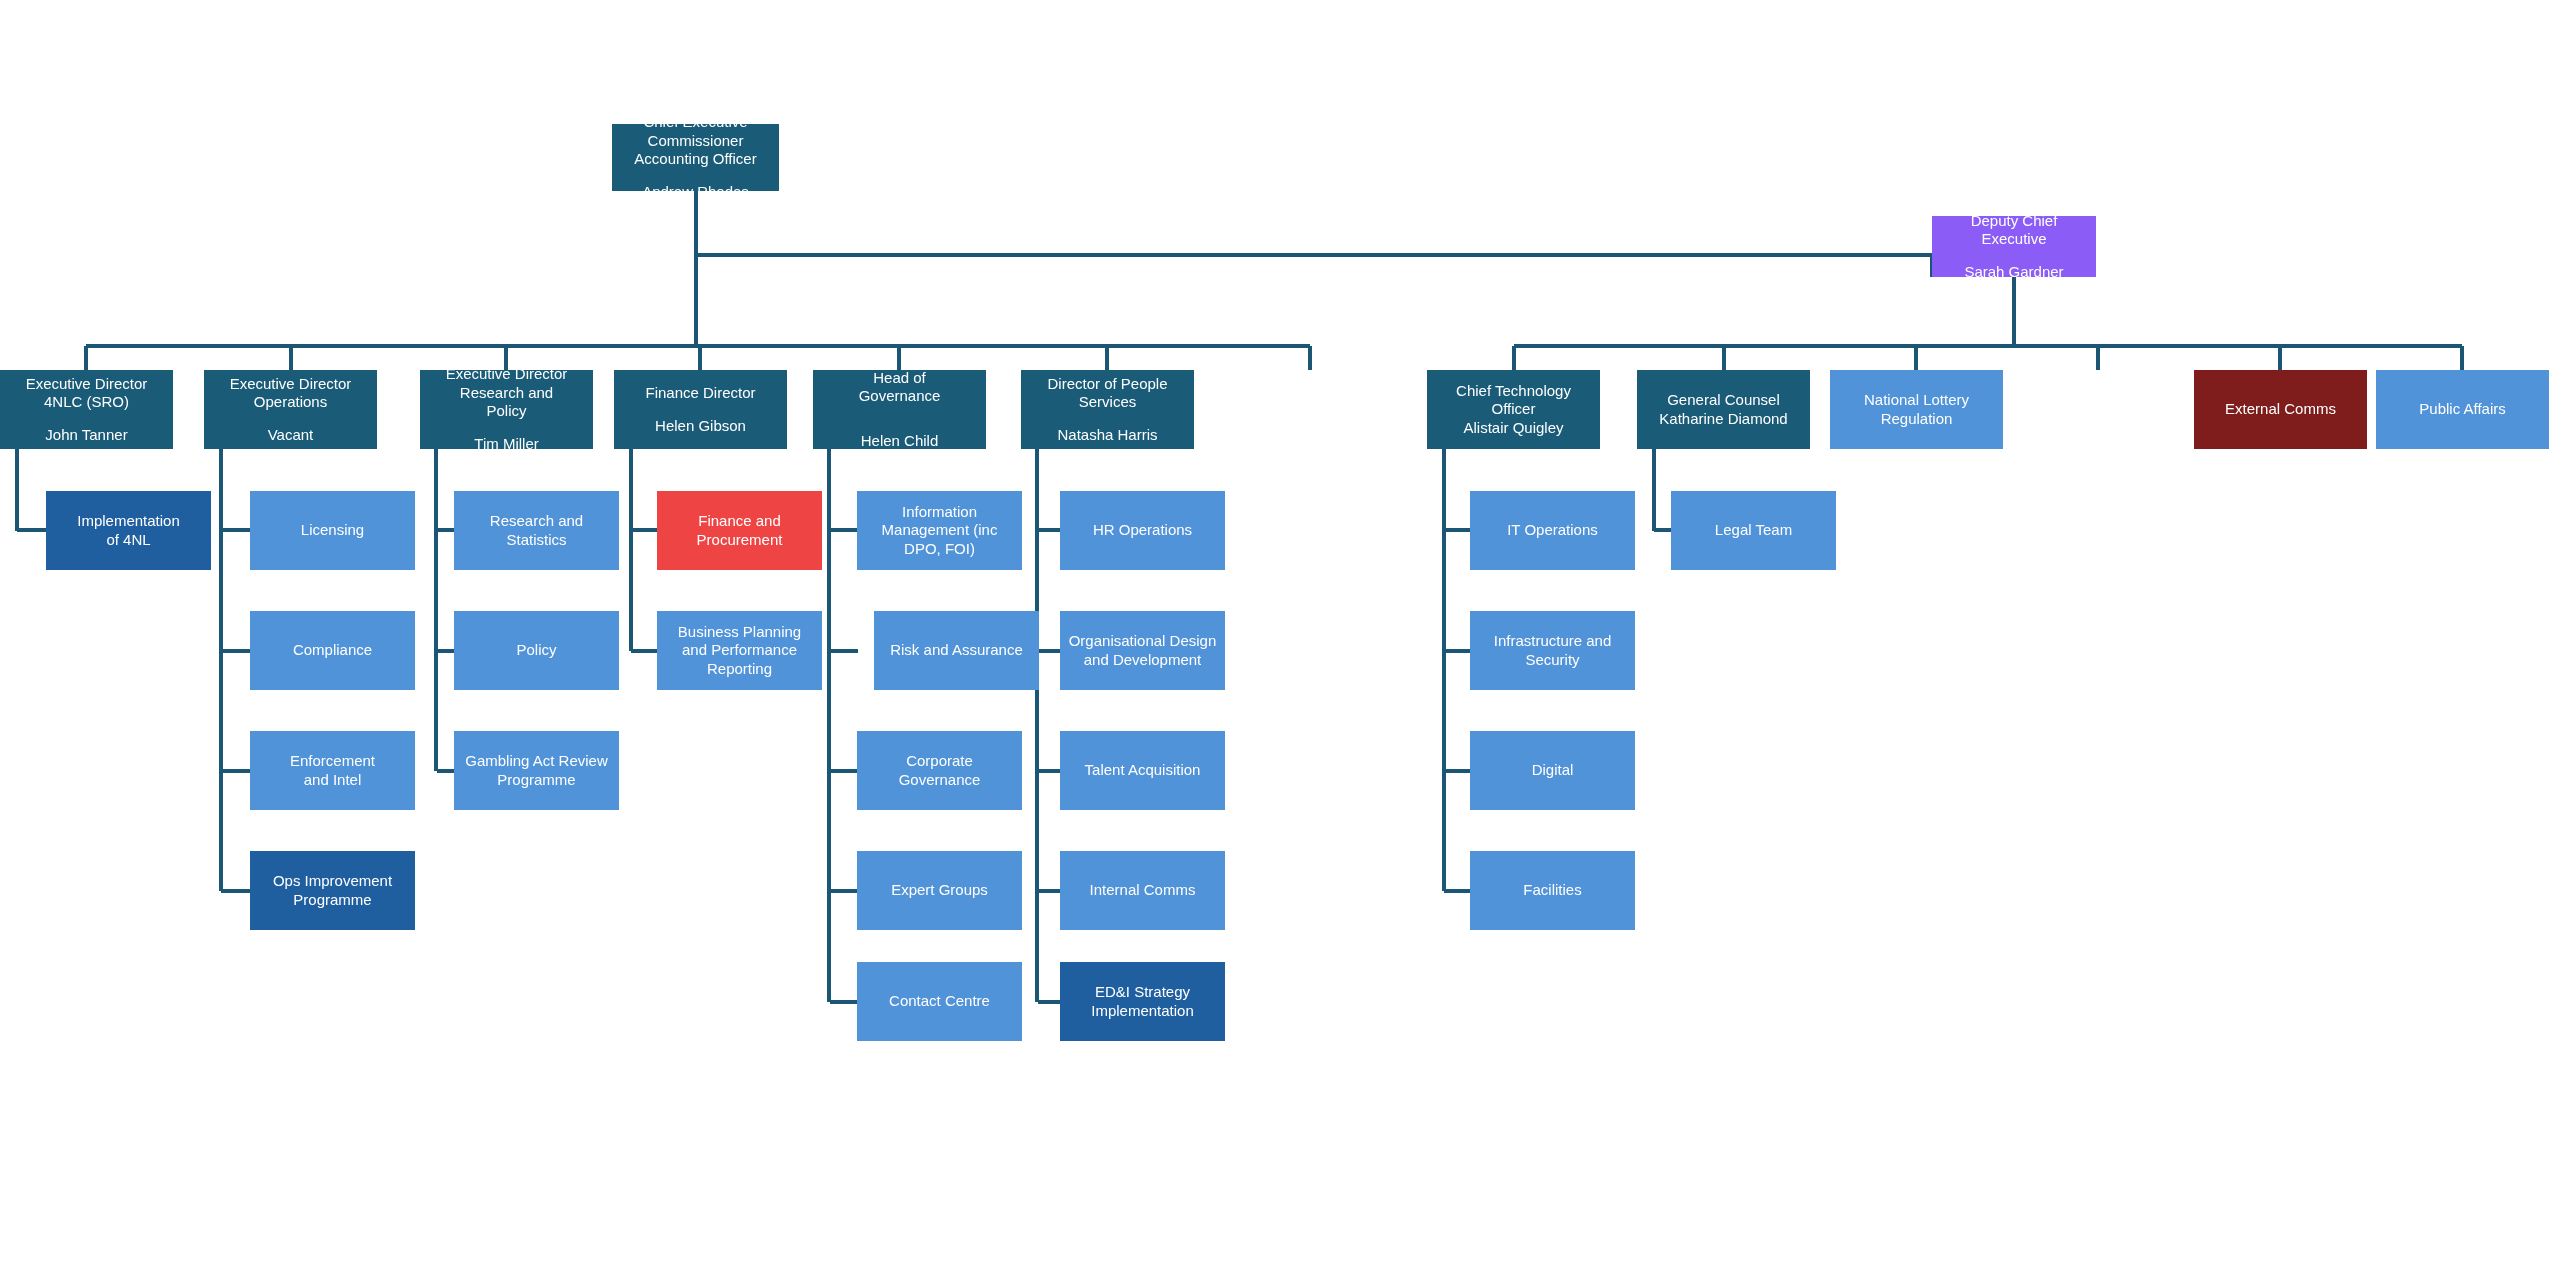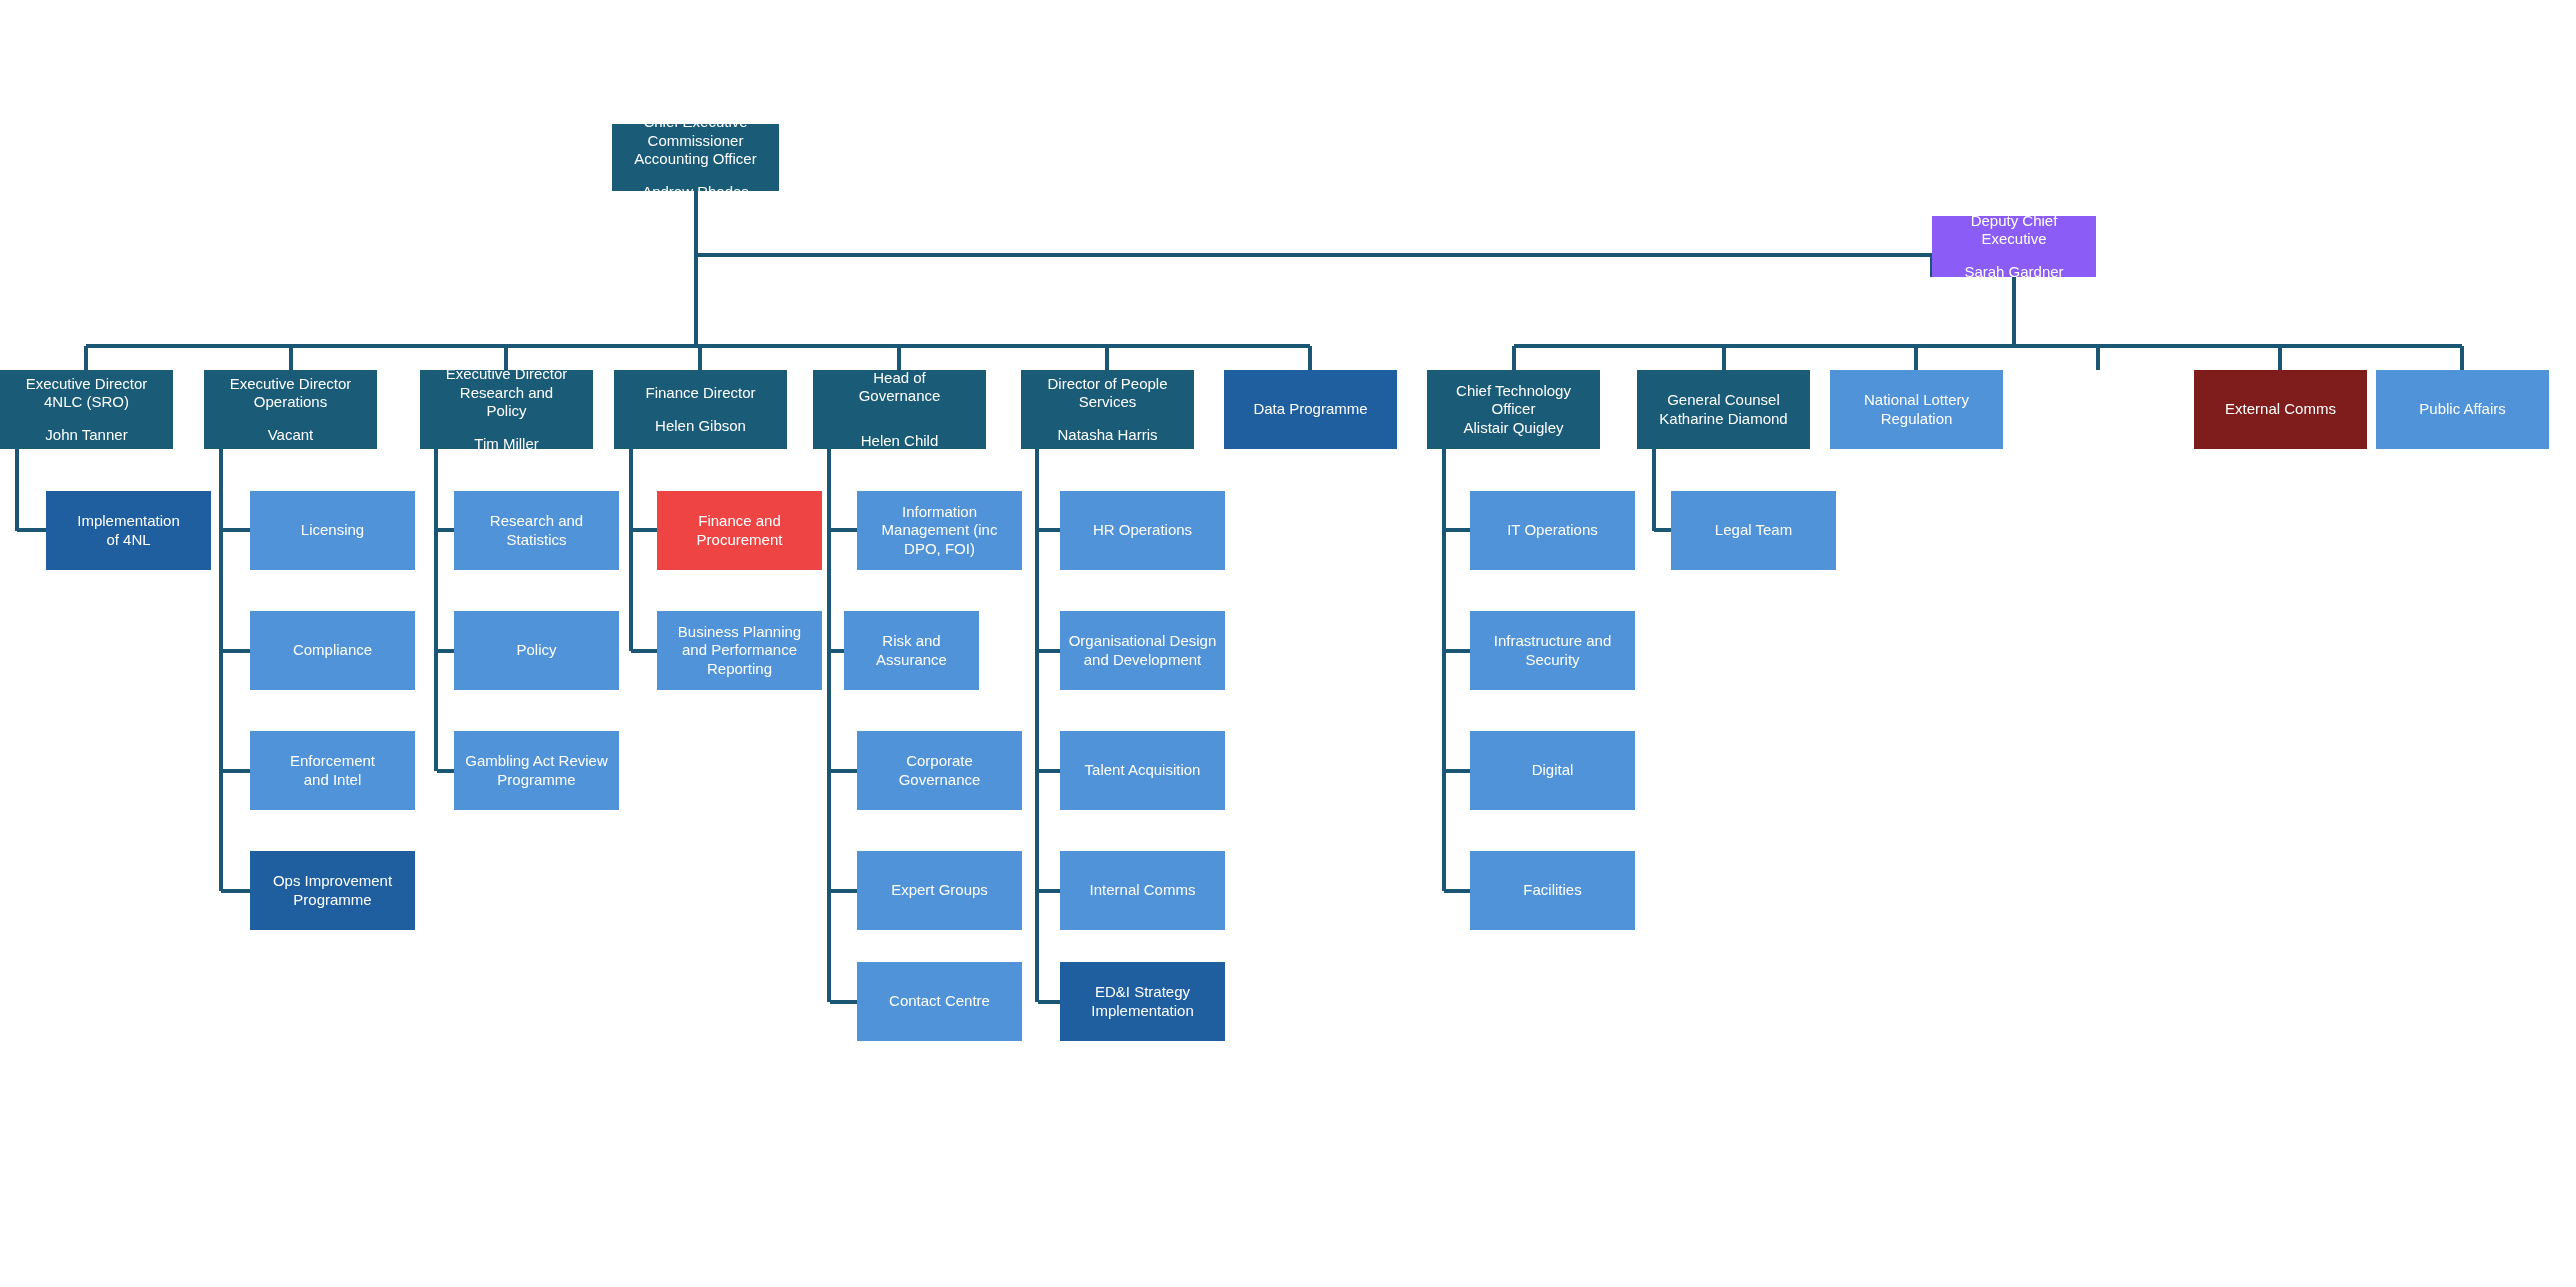--- a/index.html
+++ b/index.html
@@ -133,23 +133,20 @@
     <div class="node t-dir" style="left: 813px; top: 370px; width: 173px; height: 79px; background: rgb(26, 91, 120); gap: 12px;">
       <div class="title">Head of
 Governance</div>
       <div class="person">Helen Child</div>
     </div>
     <div class="node t-dir" style="left: 1021px; top: 370px; width: 173px; height: 79px; background: rgb(26, 91, 120);">
       <div class="title">Director of People
 Services</div>
       <div class="person">Natasha Harris</div>
     </div>
-    <div class="node t-dir one-line" style="left: 1224px; top: 370px; width: 173px; height: 79px; background: rgb(31, 95, 160);">
-      <div class="title">Data Programme</div>
-    </div>
     <div class="node t-dir one-line" style="left: 1427px; top: 370px; width: 173px; height: 79px; background: rgb(26, 91, 120);">
       <div class="title">Chief Technology
 Officer
 Alistair Quigley</div>
     </div>
     <div class="node t-dir one-line" style="left: 1637px; top: 370px; width: 173px; height: 79px; background: rgb(26, 91, 120);">
       <div class="title">General Counsel
 Katharine Diamond</div>
     </div>
     <div class="node t-dir one-line" style="left: 1830px; top: 370px; width: 173px; height: 79px; background: rgb(80, 147, 216);">
@@ -198,21 +195,21 @@
     <div class="node t-dir" style="left: 657px; top: 611px; width: 165px; height: 79px; background: rgb(80, 147, 216);">
       <div class="title">Business Planning
 and Performance
 Reporting</div>
     </div>
     <div class="node t-dir" style="left: 857px; top: 491px; width: 165px; height: 79px; background: rgb(80, 147, 216);">
       <div class="title">Information
 Management (inc
 DPO, FOI)</div>
     </div>
-    <div class="node t-dir" style="left: 844px; top: 611px; width: 135px; height: 79px; background: rgb(80, 147, 216);">
+    <div class="node t-dir" style="left: 874px; top: 611px; width: 165px; height: 79px; background: rgb(80, 147, 216);">
       <div class="title">Risk and Assurance</div>
     </div>
     <div class="node t-dir" style="left: 857px; top: 731px; width: 165px; height: 79px; background: rgb(80, 147, 216);">
       <div class="title">Corporate
 Governance</div>
     </div>
     <div class="node t-dir" style="left: 857px; top: 851px; width: 165px; height: 79px; background: rgb(80, 147, 216);">
       <div class="title">Expert Groups</div>
     </div>
     <div class="node t-dir" style="left: 857px; top: 962px; width: 165px; height: 79px; background: rgb(80, 147, 216);">

